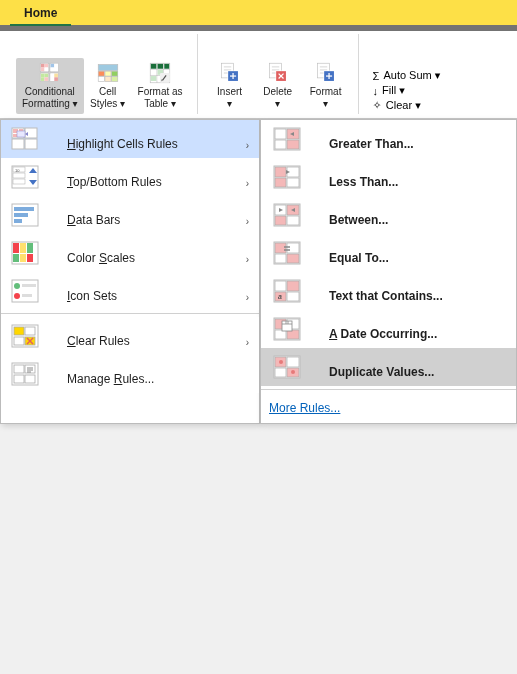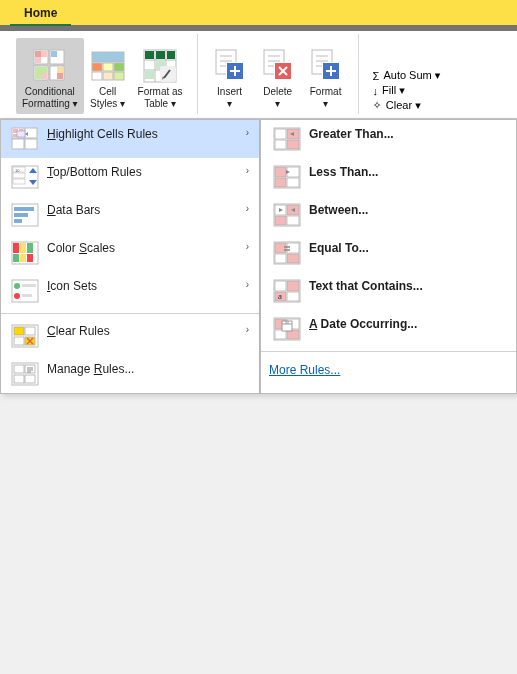--- a/index.html
+++ b/index.html
@@ -48,21 +48,21 @@
 
     .ribbon-btn {
       display: flex;
       flex-direction: column;
       align-items: center;
       justify-content: flex-end;
       padding: 4px 6px;
       cursor: pointer;
       border-radius: 2px;
       min-width: 48px;
-      height: 76px;
+      height: 56px;
     }
     .ribbon-btn.active { background: #d0d0d0; }
 
     .ribbon-icon {
       width: 36px;
       height: 36px;
       margin-bottom: 2px;
     }
     .ribbon-label {
       font-size: 10px;
@@ -80,25 +80,26 @@
     
     .submenu-left {
       background: #fff;
       border: 1px solid #bbb;
       width: 260px;
       box-shadow: 2px 2px 6px rgba(0,0,0,0.15);
     }
 
     .submenu-item {
       display: flex;
-      align-items: flex-start;
+      align-items: flex-end;
       padding: 7px 10px;
       cursor: pointer;
       position: relative;
       background: #fff;
+      gap: 20px;
     }
     .submenu-item.highlighted {
       background: #cce0ff;
       font-weight: 500;
     }
 
     .submenu-item-icon {
       width: 28px;
       height: 24px;
       margin-right: 8px;
@@ -468,19 +469,32 @@
         <rect x="14" y="13" width="12" height="9" fill="#f4b8b8" stroke="#aaa" stroke-width="0.7"></rect>
 
         <rect x="9" y="4" width="10" height="10" fill="#fff" stroke="#888" stroke-width="0.8"></rect>
         <line x1="9" y1="7" x2="19" y2="7" stroke="#888" stroke-width="0.8"></line>
         <line x1="13" y1="4" x2="13" y2="7" stroke="#888" stroke-width="0.8"></line>
         <line x1="15" y1="4" x2="15" y2="7" stroke="#888" stroke-width="0.8"></line>
       </svg>
       <span class="submenu-item-text"><u>A</u> Date Occurring...</span>
     </div>
 
+    <div class="submenu-item selected">
+      <svg class="submenu-item-icon" viewBox="0 0 28 24">
+        <rect x="1" y="1" width="26" height="22" fill="#fff" stroke="#bbb" stroke-width="1"></rect>
+        <rect x="2" y="2" width="11" height="10" fill="#f4b8b8" stroke="#aaa" stroke-width="0.7"></rect>
+        <rect x="14" y="2" width="12" height="10" fill="#fff" stroke="#aaa" stroke-width="0.7"></rect>
+        <rect x="2" y="13" width="11" height="9" fill="#fff" stroke="#aaa" stroke-width="0.7"></rect>
+        <rect x="14" y="13" width="12" height="9" fill="#f4b8b8" stroke="#aaa" stroke-width="0.7"></rect>
+
+        <circle cx="8" cy="7" r="2" fill="#e06060" opacity="0.7"></circle>
+        <circle cx="20" cy="17" r="2" fill="#e06060" opacity="0.7"></circle>
+      </svg>
+      <span class="submenu-item-text">Duplicate Values...</span>
+    </div>
 
     <div class="submenu-divider"></div>
 
     <div class="more-rules">More Rules...</div>
 
   </div>
 </div>
 
 </body></html>

